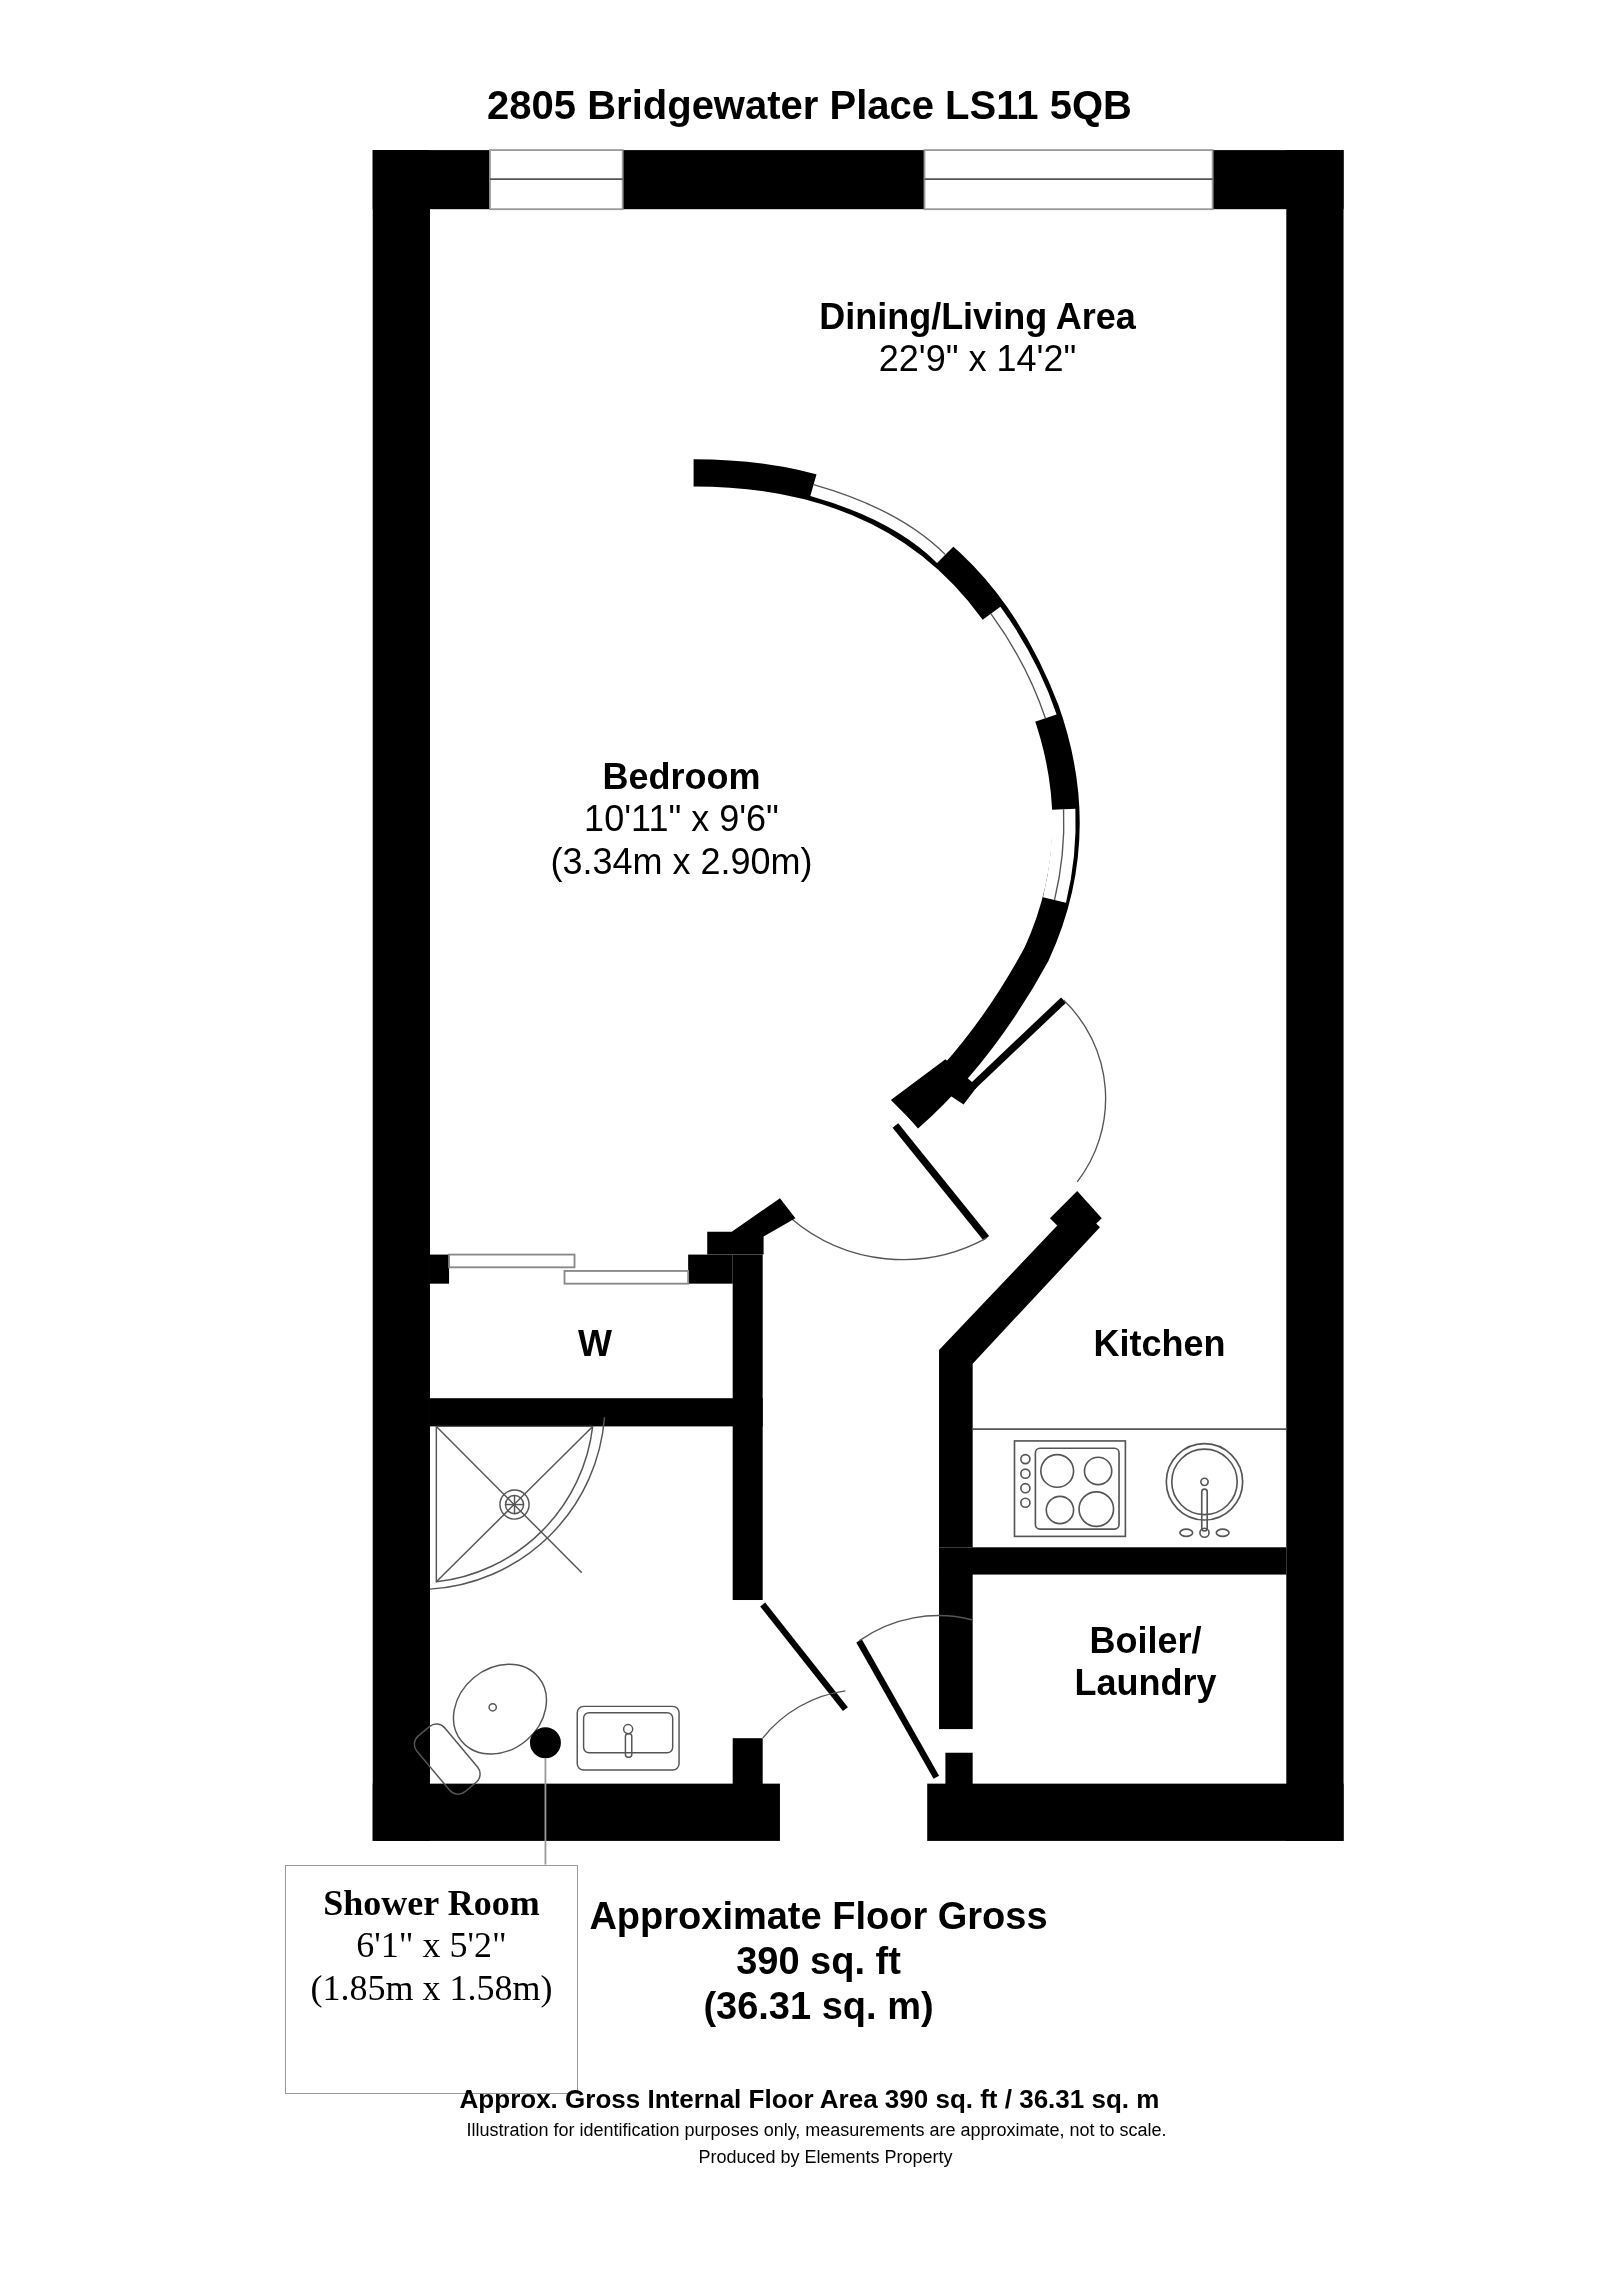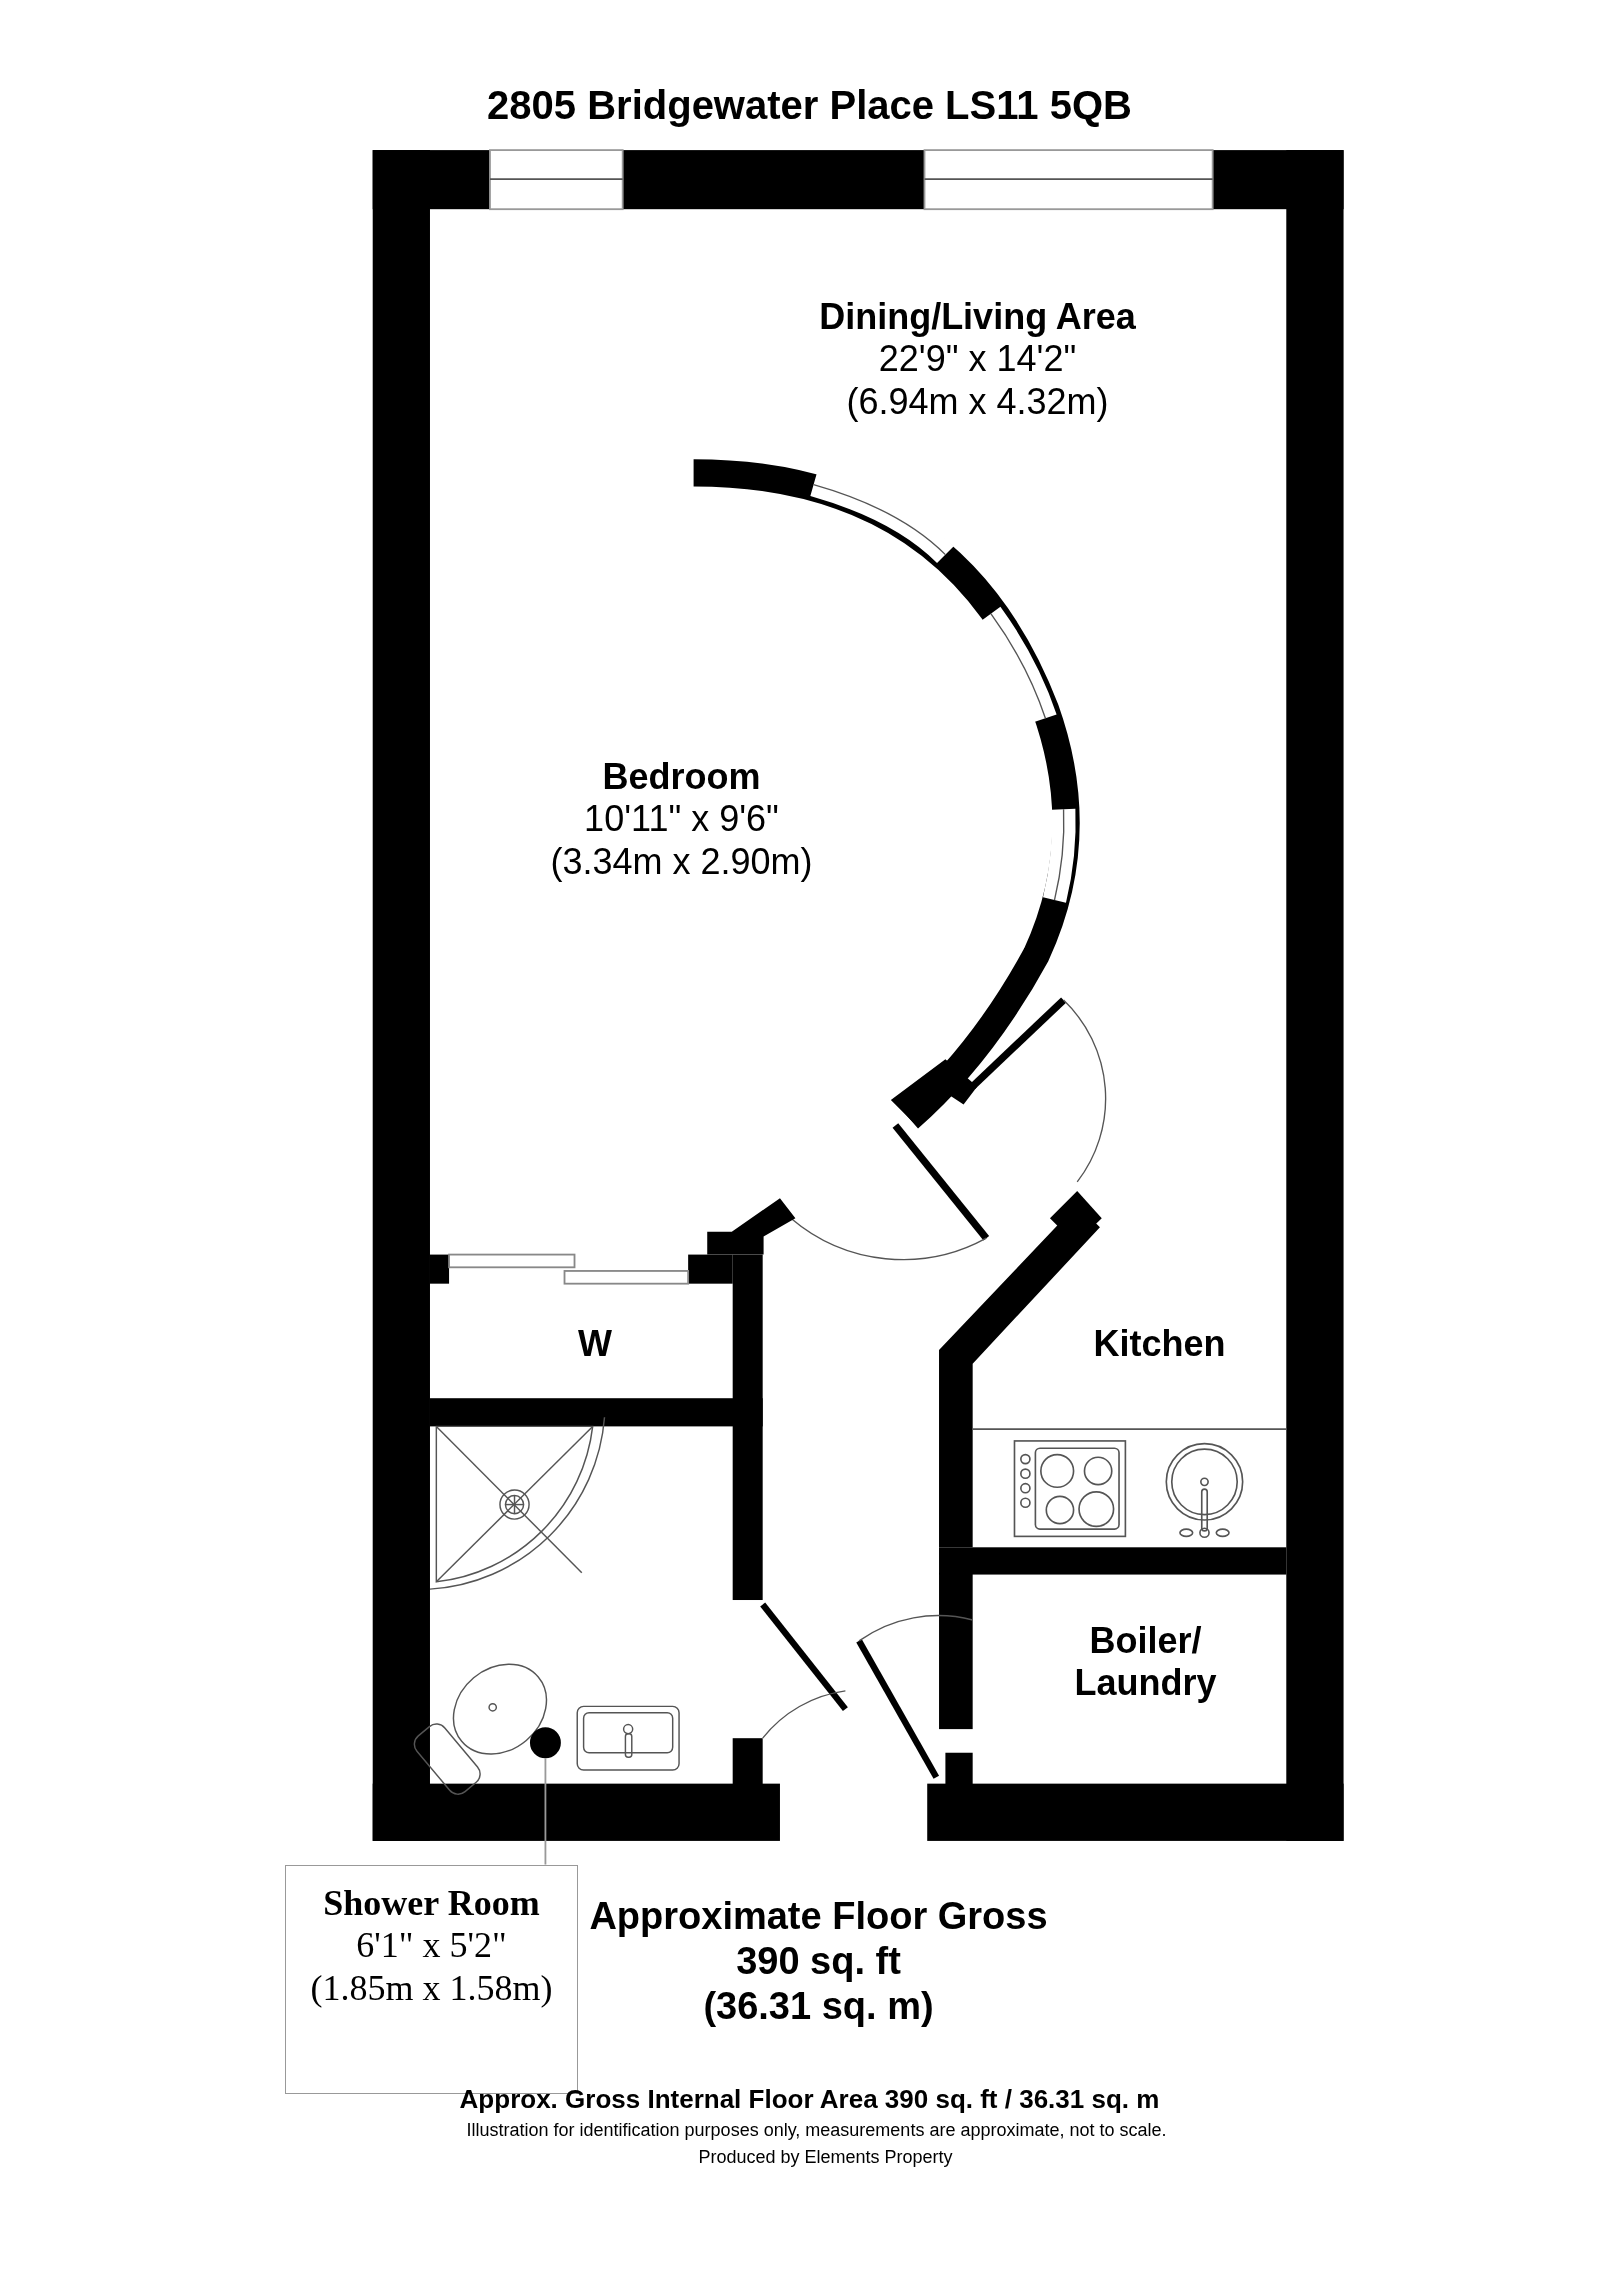--- a/index.html
+++ b/index.html
@@ -150,21 +150,20 @@
     <circle cx="691" cy="1902" r="5"></circle>
     <rect x="688" y="1907" width="7" height="26" rx="3"></rect>
   </g>
 </svg>
 
 <div class="txt title">2805 Bridgewater Place LS11 5QB</div>
 
 <div class="txt room" style="left:773px; width:409px; top:296px;">
   <div class="name">Dining/Living Area</div>
   <div>22'9" x 14'2"</div>
-  <div>(6.94m x 4.32m)</div>
 </div>
 
 <div class="txt room" style="left:509px; width:345px; top:756px;">
   <div class="name">Bedroom</div>
   <div>10'11" x 9'6"</div>
   <div>(3.34m x 2.90m)</div>
 </div>
 
 <div class="txt room bold" style="left:545px; width:100px; top:1323px;">W</div>
 

